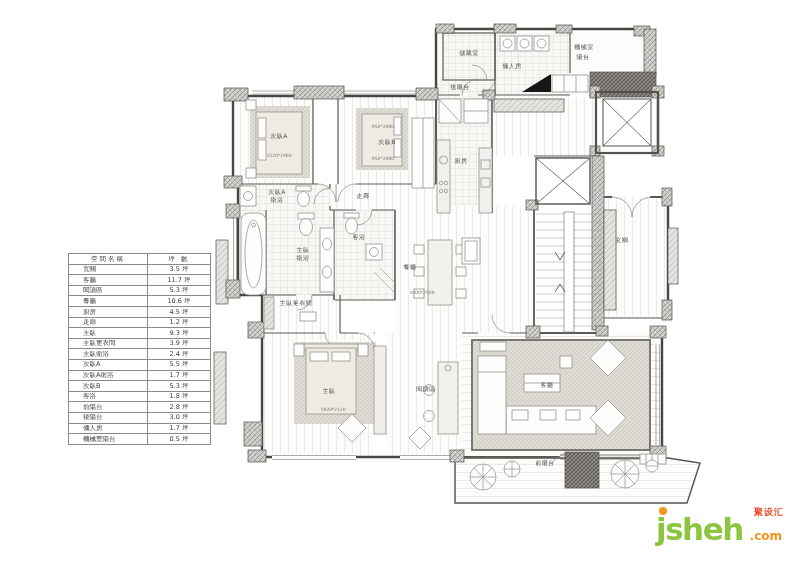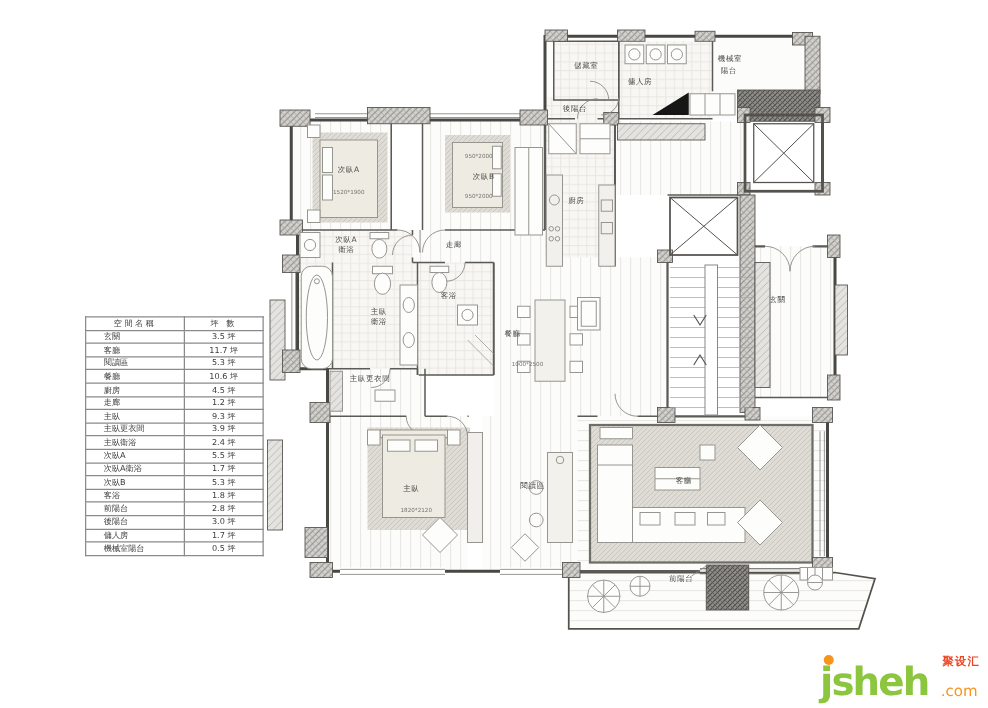--- a/index.html
+++ b/index.html
@@ -18,28 +18,28 @@
   #area-summary{position:absolute;left:72px;top:449px;font-size:6.5px;color:#3c3c3c;width:95px;}
   .summary-row{display:flex;justify-content:space-between;margin-bottom:4px;}
 
   
   .plan-label{position:absolute;transform:translate(-50%,-50%);font-size:6px;color:#4a4a46;
     white-space:nowrap;letter-spacing:0.5px;}
   .dim-label{position:absolute;transform:translate(-50%,-50%);font-size:4.5px;color:#75736e;
     white-space:nowrap;letter-spacing:0;}
 
   
-  #logo{position:absolute;right:6px;bottom:5px;width:128px;height:40px;text-align:right;}
+  #logo{position:absolute;right:6px;bottom:22px;width:128px;height:40px;text-align:right;}
   #logo .brand{position:absolute;left:0;bottom:0;font-size:31px;font-weight:bold;
     letter-spacing:-1.5px;line-height:0.95;color:#8cc63f;}
   #logo .jdot{position:absolute;left:3px;top:3px;width:8px;height:8px;border-radius:50%;
     background:#f7941d;}
   #logo .cn{position:absolute;right:0;top:2px;font-size:9px;font-weight:bold;
     color:#ee4423;letter-spacing:1px;}
-  #logo .tld{position:absolute;right:2px;bottom:1px;font-size:12px;font-weight:normal;
+  #logo .tld{position:absolute;right:2px;bottom:1px;font-size:12px;font-weight:bold;
     color:#f7941d;margin-top:32px;}
 </style>
 </head>
 <body>
 
 <div id="stage">
 
 <svg id="plan-svg" width="790" height="566" viewBox="0 0 790 566">
   <defs>
     <pattern id="planksV" width="8" height="8" patternUnits="userSpaceOnUse">

